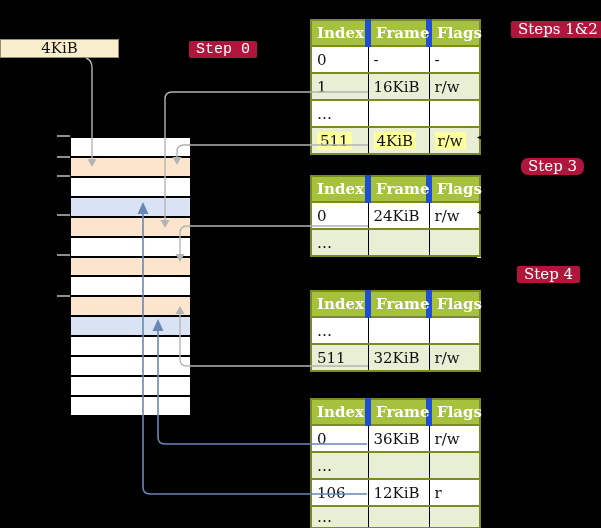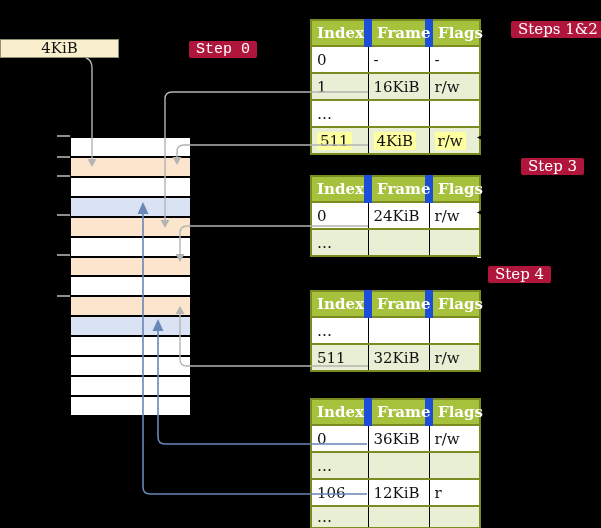--- a/index.html
+++ b/index.html
@@ -18,22 +18,22 @@
   }
 
   
   .badge{
     position:absolute;background:#b0163c;color:#fff;
     font-size:15px;line-height:17px;height:17px;padding:0 7px;
     border-radius:2px;z-index:6;white-space:nowrap;
   }
   #badge-step0 {left:189px;top:41px;font-family:Liberation Mono, monospace;}
   #badge-steps12{left:511px;top:21px;}
-  #badge-step3 {left:521px;top:158px;}
-  #badge-step4 {left:488px;top:266px;}
+  #badge-step3 {left:521px;top:158px;border-radius:7px;}
+  #badge-step4 {left:517px;top:266px;}
 
   
   #memory-column{
     position:absolute;left:71px;top:138px;width:119px;height:277px;
     display:flex;flex-direction:column;gap:2px;z-index:2;
   }
   .mem-row{flex:1;}
   .mem-row.free{background:#ffffff;}
   .mem-row.page-table{background:#fce5cd;}
   .mem-row.mapped-page{background:#d9e3f3;}
@@ -44,21 +44,21 @@
   .ptable{
     position:absolute;left:310px;border-collapse:collapse;table-layout:fixed;
     width:169px;background:#fff;border:2px solid #7c8b20;
     font-size:15px;color:#111;z-index:3;
   }
   .ptable th{
     background:#a6c23d;color:#fff;font-weight:bold;text-align:left;
     padding:1px 0 1px 5px;height:22px;font-size:15px;
     border-bottom:2px solid #7c8b20;
   }
-  .ptable th + th{border-left:8px solid #1d4ed8;}
+  .ptable th + th{border-left:6px solid #1d4ed8;}
   .ptable td{
     padding:1px 0 1px 5px;height:23px;
     border-left:1px solid #000;vertical-align:middle;
   }
   .ptable td:first-child{border-left:none;}
   .ptable tbody tr + tr td{border-top:2px solid #7c8b20;}
   .ptable tbody tr.shaded{background:#e9efd5;}
   #ptable-1{top:19px;}
   #ptable-2{top:175px;}
   #ptable-3{top:290px;}

